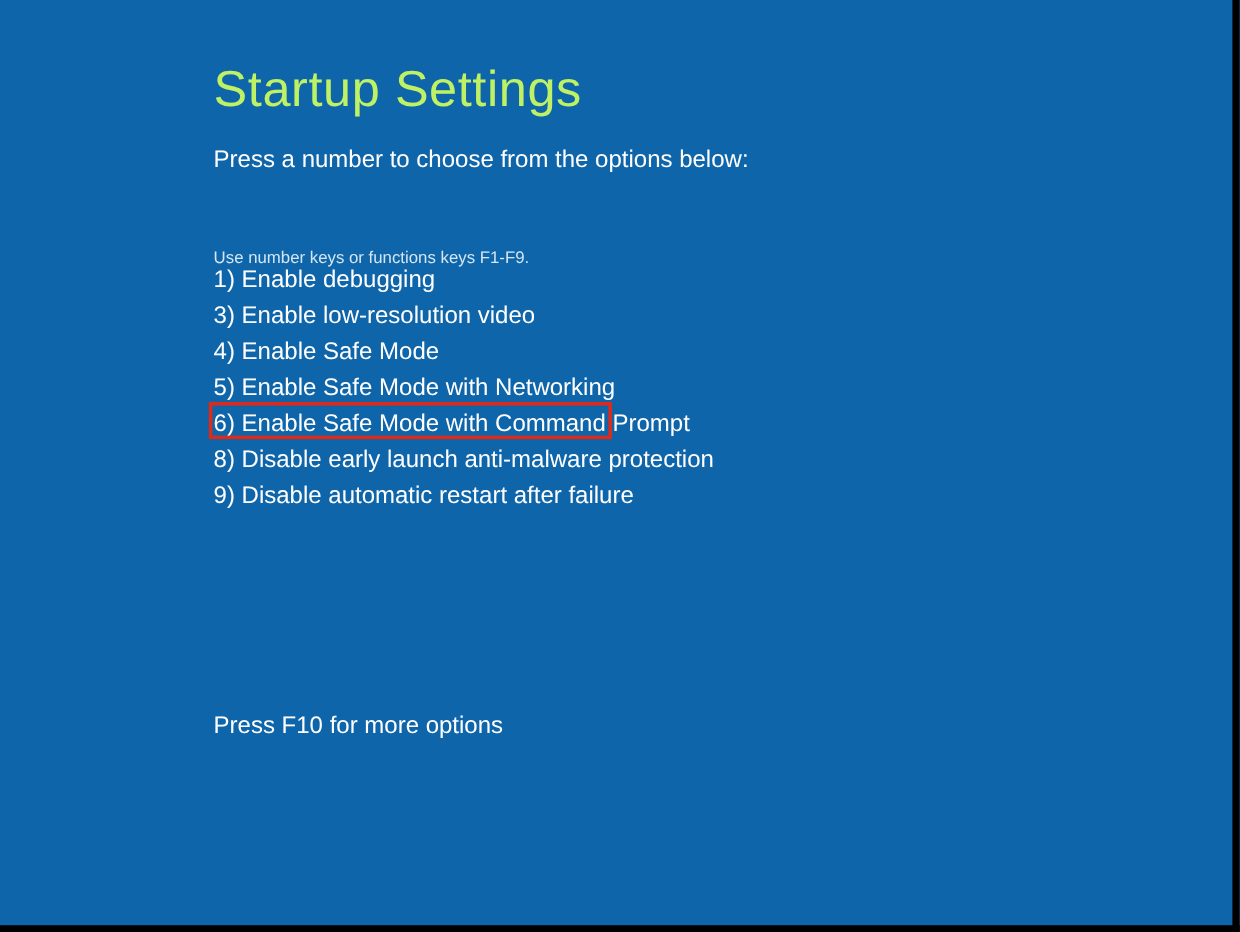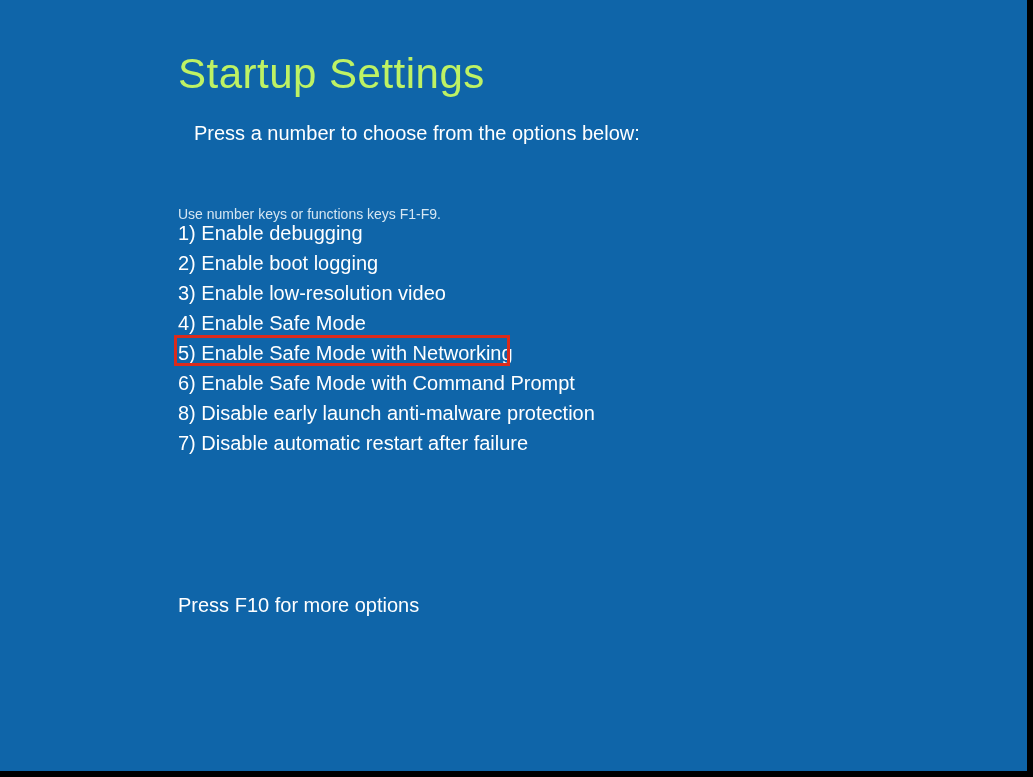--- a/index.html
+++ b/index.html
@@ -40,21 +40,20 @@
       left: 178px;
       top: 50px;
       letter-spacing: 0.5px;
     }
     .instruction {
       font-size: 20px;
       font-weight: 300;
       position: absolute;
       left: 178px;
       top: 122px;
-      margin-left: 16px;
     }
     .hint {
       font-size: 14px;
       font-weight: 400;
       position: absolute;
       left: 178px;
       top: 167px;
       color: #d5e6f2;
       margin-top: 39px;
     }
@@ -95,27 +94,26 @@
 <body>
 
 <h1 class="page-title">Startup Settings</h1>
 
 <div class="instruction">Press a number to choose from the options below:</div>
 
 <div class="hint">Use number keys or functions keys F1-F9.</div>
 
 <div class="options-list">
   <div class="option-item">1) Enable debugging</div>
-  <div class="option-item">2) Enable boot logging</div>
   <div class="option-item">3) Enable low-resolution video</div>
   <div class="option-item">4) Enable Safe Mode</div>
   <div class="option-item">5) Enable Safe Mode with Networking</div>
   <div class="option-item">6) Enable Safe Mode with Command Prompt</div>
   <div class="option-item">8) Disable early launch anti-malware protection</div>
-  <div class="option-item">7) Disable automatic restart after failure</div>
+  <div class="option-item">9) Disable automatic restart after failure</div>
 </div>
 
 <div class="highlight-box"></div>
 
 <div class="footer-block">
   <div class="footer-line">Press F10 for more options</div>
 </div>
 
 <div class="right-edge"></div>
 <div class="bottom-edge"></div>

